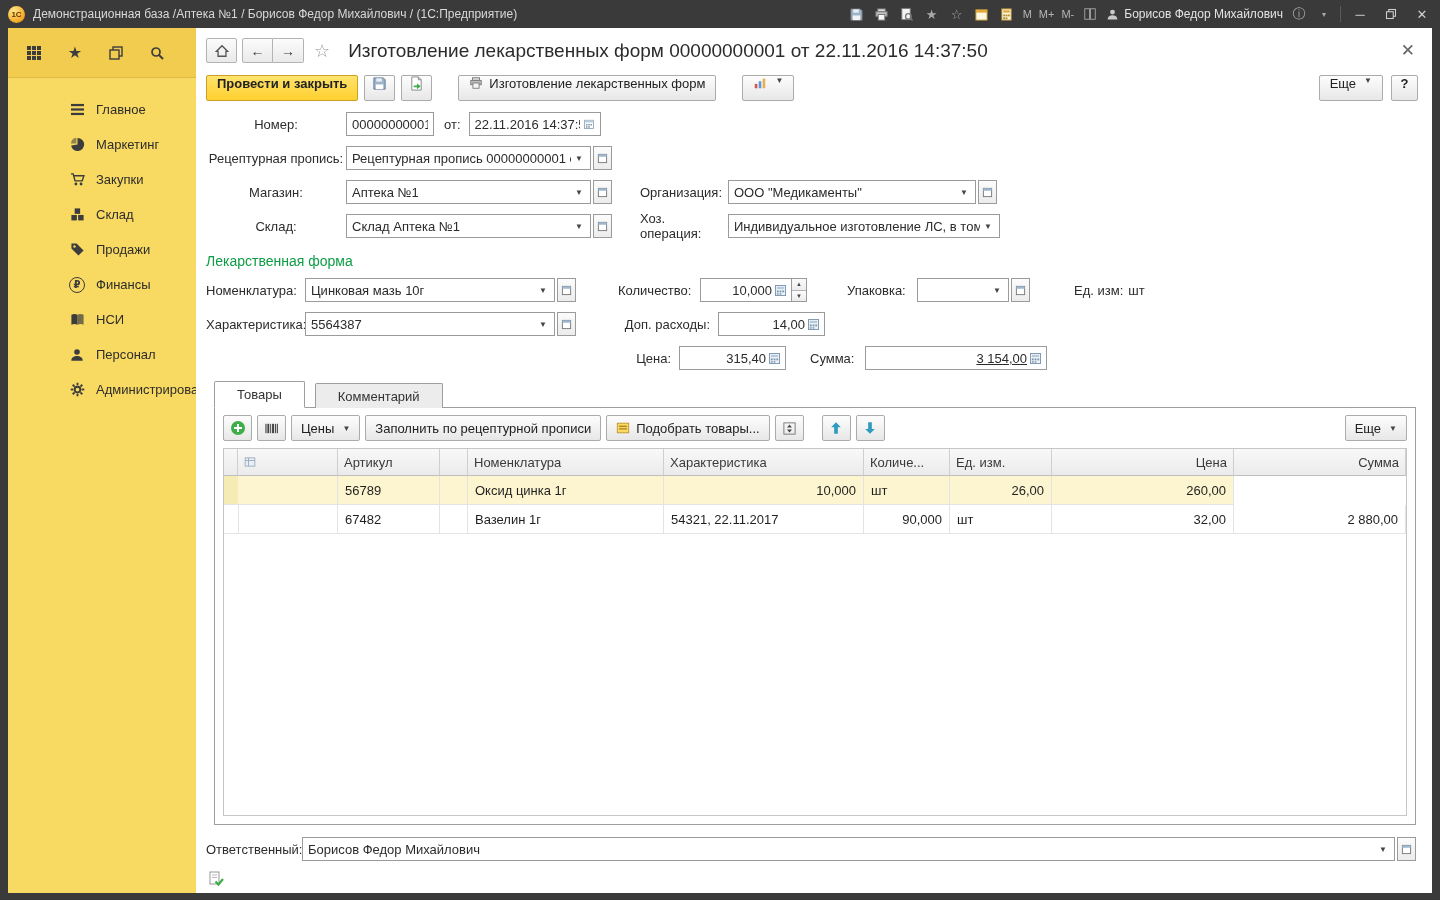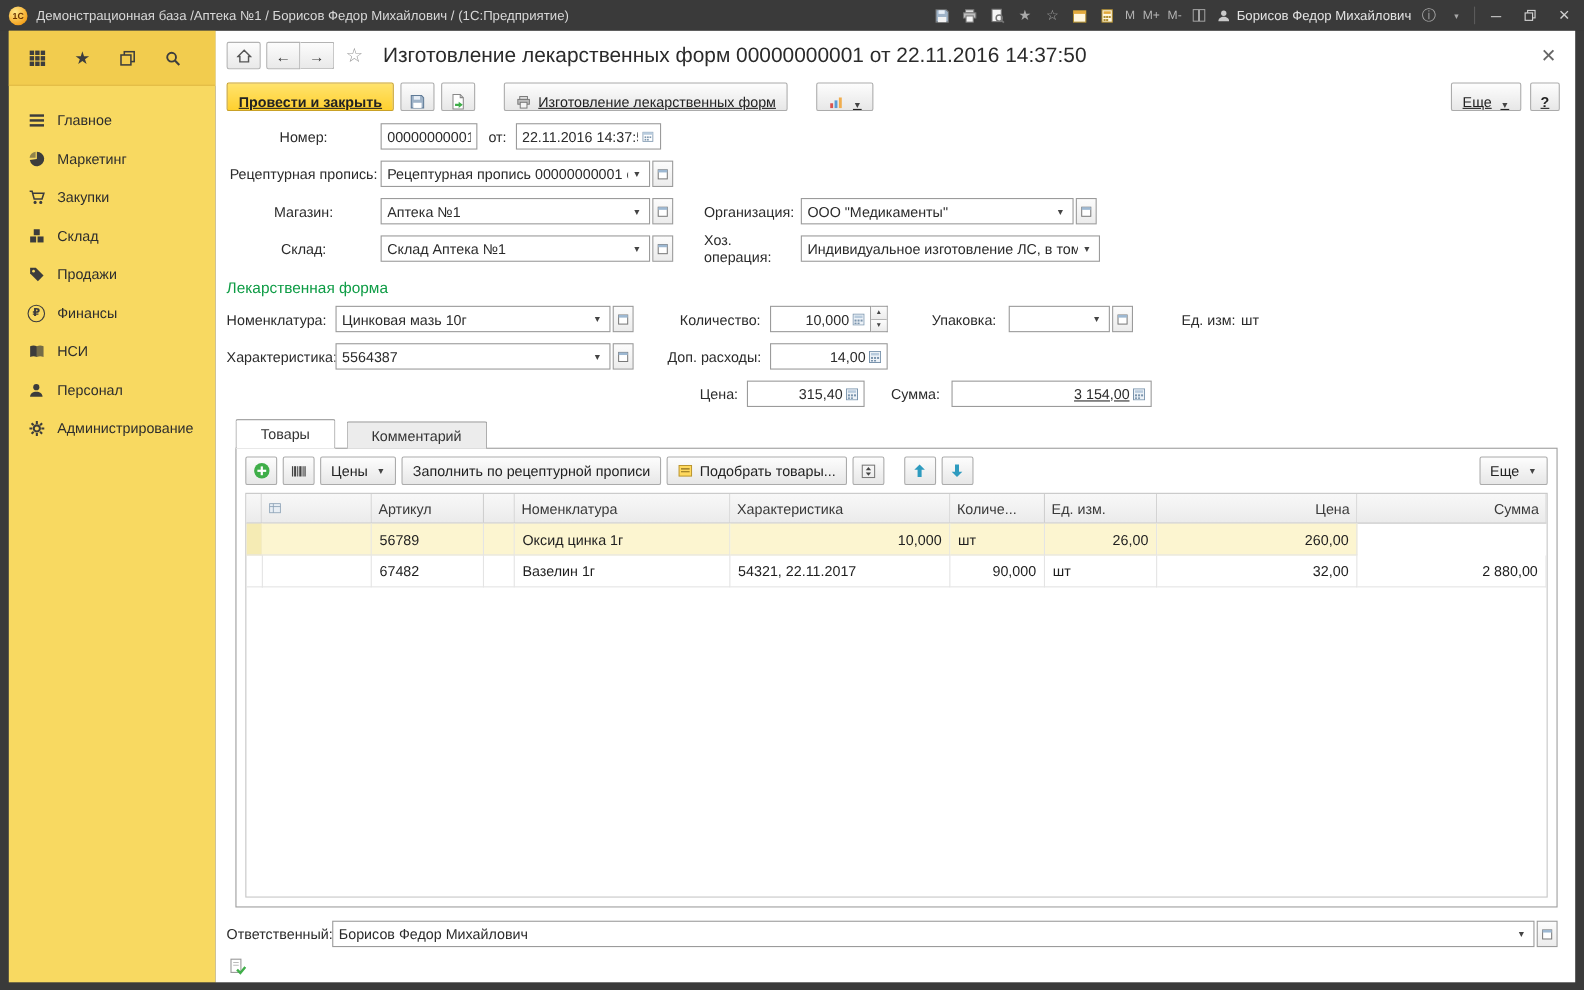--- a/index.html
+++ b/index.html
@@ -19,38 +19,38 @@
   .wbtn { width:24px; height:20px; display:flex; align-items:center; justify-content:center; color:#cfcfcf; font-size:13px; cursor:pointer; }
 
   
   .workspace { flex:1; min-height:0; display:flex; padding:0 8px 7px 8px; background:#3a3a3a; }
 
   
   .sidebar { width:188px; flex:none; background:#f8d961; display:flex; flex-direction:column; }
   .side-tools { height:50px; flex:none; background:#f2cc4e; border-bottom:1px solid #e0ba45; display:flex; align-items:center; gap:21px; padding:0 16px; }
   .stool { width:20px; height:20px; display:flex; align-items:center; justify-content:center; color:#3d3d3d; font-size:16px; cursor:pointer; }
   .side-menu { padding-top:14px; }
-  .side-item { height:35px; display:flex; align-items:center; gap:10px; padding:0 8px 0 16px; font-size:13px; color:#2d2d2d; cursor:pointer; white-space:nowrap; }
+  .side-item { height:35px; display:flex; align-items:center; gap:10px; padding:0 8px 0 16px; font-size:13px; color:#2d2d2d; cursor:pointer; white-space:nowrap;margin-left:44px; }
   .sic { width:18px; height:16px; flex:none; display:flex; align-items:center; justify-content:center; font-size:14px; color:#3c3c3c; }
   .rub { width:16px; height:16px; border:1.4px solid #3c3c3c; border-radius:50%; font-size:10px; font-weight:bold; display:flex; align-items:center; justify-content:center; color:#3c3c3c; }
 
   
   .content { flex:1; min-width:0; background:#fff; display:flex; flex-direction:column; }
 
   .navrow { flex:none; display:flex; align-items:center; gap:5px; padding:10px 14px 0 10px; }
   .navbtn { height:25px; min-width:31px; border:1px solid #b3b3b3; border-radius:2px; background:linear-gradient(#fcfcfc,#e9e9e9); display:inline-flex; align-items:center; justify-content:center; font-size:14px; color:#333; cursor:pointer; }
   .navpair { display:inline-flex; }
   .navpair .navbtn:first-child { border-radius:2px 0 0 2px; }
   .navpair .navbtn:last-child { border-left:none; border-radius:0 2px 2px 0; }
   .fav-star { color:#9a9a9a; font-size:18px; margin:0 5px; cursor:pointer; }
   .doc-title { font-size:19px; color:#2b2b2b; margin-left:8px; white-space:nowrap; overflow:hidden; }
   .doc-close { margin-left:auto; color:#666; font-size:17px; cursor:pointer; padding:0 3px; }
 
   .cmdbar { flex:none; display:flex; align-items:center; gap:6px; padding:12px 14px 4px 10px; }
-  .btn { height:26px; border:1px solid #ababab; border-radius:2px; background:linear-gradient(#fdfdfd,#e7e7e7); display:inline-flex; align-items:flex-end; gap:6px; padding:0 10px; font-size:13px; color:#222; cursor:pointer; white-space:nowrap;text-decoration:underline; }
+  .btn { height:26px; border:1px solid #ababab; border-radius:2px; background:linear-gradient(#fdfdfd,#e7e7e7); display:inline-flex; align-items:flex-start; gap:6px; padding:0 10px; font-size:13px; color:#222; cursor:pointer; white-space:nowrap; }
   .btn.icon-only { width:31px; padding:0; justify-content:center; }
   .btn.primary { font-weight:bold; background:linear-gradient(#ffe36d,#ffd02f); border-color:#c9a126; }
   .btn.help { width:27px; padding:0; justify-content:center; font-weight:bold; }
   .caret { font-size:8px; color:#444; margin-left:2px; }
   .gap14 { width:14px; flex:none; }
   .cmd-right { margin-left:auto; display:flex; gap:8px; }
 
   
   .formarea { flex:none; padding:2px 14px 0 10px; font-size:13px; color:#2b2b2b; }
   .frow { display:flex; align-items:center; height:34px; }
@@ -506,21 +506,21 @@
           <span class="field" style="width:250px;">
             <span class="ftext">5564387</span>
             <span class="fdd">▼</span>
           </span>
           <span class="sqbtn">
               <svg width="11" height="11" viewBox="0 0 12 12">
                 <rect x="1.5" y="1.5" width="9" height="9" fill="#fff" stroke="#777"></rect>
                 <rect x="1.5" y="1.5" width="9" height="2.6" fill="#9db8d2"></rect>
               </svg>
             </span>
-          <span class="lbl" style="margin-left:26px; width:98px; text-align:right; padding-right:8px;">Доп. расходы:</span>
+          <span class="lbl" style="margin-left:44px; width:98px; text-align:right; padding-right:8px;">Доп. расходы:</span>
           <span class="field num" style="width:107px;">
             <span class="ftext">14,00</span>
             <span class="fic">
                 <svg width="11" height="11" viewBox="0 0 12 12">
                   <rect x="0.5" y="0.5" width="11" height="11" fill="#eef3f8" stroke="#7a94ad"></rect>
                   <rect x="2" y="2" width="8" height="2.5" fill="#b8cbdd"></rect>
                   <g fill="#7a94ad">
                     <rect x="2" y="6" width="2" height="2"></rect>
                     <rect x="5" y="6" width="2" height="2"></rect>
                     <rect x="8" y="6" width="2" height="2"></rect>

